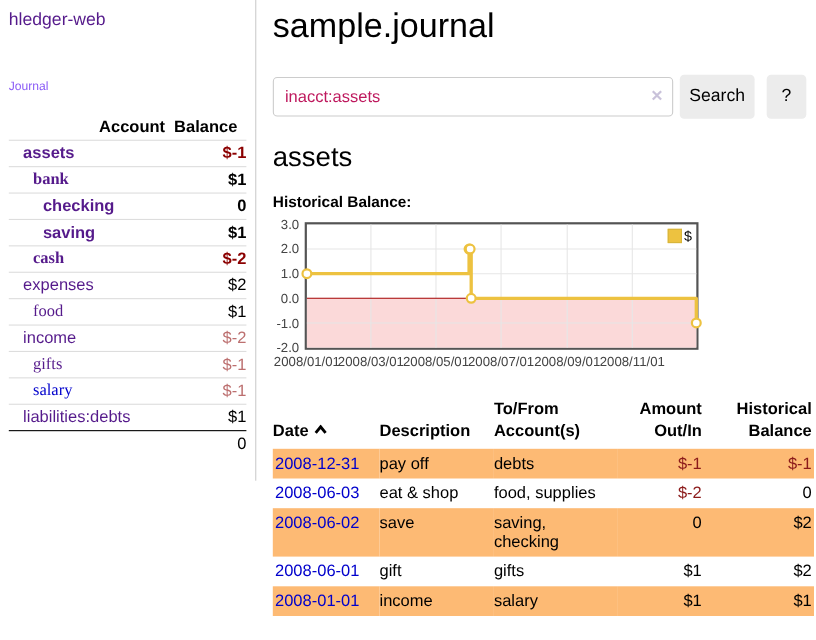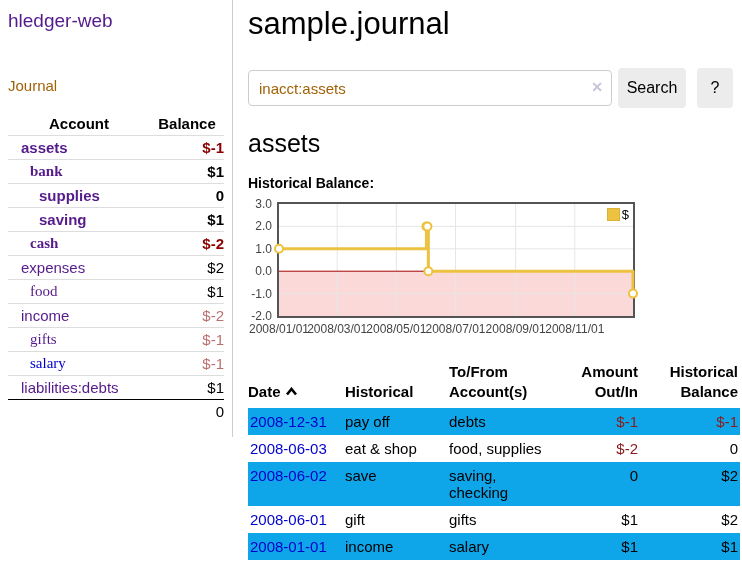--- a/index.html
+++ b/index.html
@@ -8,45 +8,45 @@
     background:#fff; color:#000;
     font-family:"Liberation Sans", sans-serif;
   }
   a { text-decoration:none; }
 
   
   .sidebar {
     position:absolute; left:0; top:0; width:233px; height:437px;
     box-sizing:border-box; border-right:1px solid #ccc; padding:10px 8px 0 8px;
   }
-  .brand { color:#551a8b; font-size:19px; display:inline-block; }
-  .nav-journal { display:inline-block; margin-top:45px; color:#a16207; font-size:15px; }
+  .brand { color:#551a8b; font-size:16px; display:inline-block; }
+  .nav-journal { display:inline-block; margin-top:45px; color:#8b5cf6; font-size:11px; }
   .acct-table { width:100%; border-collapse:collapse; margin-top:17px; font-size:15px; }
-  .acct-table th { text-align:center; font-weight:bold; padding:3px 0; line-height:17px; }
+  .acct-table th { text-align:right; font-weight:bold; padding:3px 0; line-height:17px; }
   .acct-table th.bal-h { text-align:center; }
   .acct-table td { padding:3px 0; line-height:17px; border-top:1px solid #ddd; }
   .acct-table td.bal { text-align:right; }
   .acct-table tr.total td { border-top:1px solid #000; text-align:right; }
   a.acct { color:#551a8b; }
   a.acct.blue { color:#0000cc; }
   .bold { font-weight:bold; }
   .d1 { padding-left:13px !important; }
   .d2 { padding-left:22px !important;font-family:Liberation Serif, serif; }
   .d3 { padding-left:31px !important; }
   .neg-strong { color:#8b0000; }
   .neg-muted { color:#bc6f6f; }
 
   
   .main { position:absolute; left:248px; top:0; width:494px; }
   .page-title { font-size:31px; font-weight:400; margin:0; padding-top:4px; line-height:40px; }
   .search-row { margin-top:24px; height:40px; display:flex; align-items:center; }
   .search-box { position:relative; width:364px; height:36px; }
   .search-input {
     width:100%; height:36px; box-sizing:border-box; border:1px solid #ccc; border-radius:4px;
-    font-size:15px; padding:0 30px 0 10px; color:#a16207; font-family:inherit; outline:none;
+    font-size:15px; padding:0 30px 0 10px; color:#be185d; font-family:inherit; outline:none;
   }
   .clear-icon { position:absolute; right:9px; top:9px; color:#c9c2da; font-size:14px; font-weight:bold; cursor:pointer; }
   .btn {
     background:#ececec; border:none; border-radius:4px; height:40px; cursor:pointer;
     font-size:16px; color:#000; font-family:inherit;
   }
   .search-btn { width:68px; margin-left:6px; }
   .help-btn { width:36px; margin-left:11px; }
   .account-heading { font-size:25px; font-weight:400; margin:20px 0 0; line-height:30px; }
   .chart-label { font-weight:bold; font-size:14px; margin-top:16px; line-height:18px; }
@@ -63,21 +63,21 @@
   .legend { position:absolute; right:4px; top:3px; display:flex; align-items:center; font-size:13px; }
   .legend-swatch { width:13px; height:13px; background:#edc240; border:1px solid #d8b53a; box-sizing:border-box; margin-right:2px; }
 
   
   .reg-table { border-collapse:collapse; margin-top:22px; width:492px; table-layout:fixed; font-size:15px; }
   .reg-table th { font-weight:bold; text-align:left; vertical-align:bottom; padding:0 8px 6px 0; line-height:20px; }
   .reg-table th.num { text-align:right; padding-right:2px; }
   .reg-table td { padding:5px 8px 5px 0; vertical-align:top; line-height:17px; }
   .reg-table td.num { text-align:right; padding-right:2px; }
   .reg-table td.first { padding-left:2px; }
-  .reg-table tr.alt { background:#0ea5e9; }
+  .reg-table tr.alt { background:#fdba74; }
   a.date-link { color:#0000cc; }
   .neg { color:#8b1a1a; }
   .sort-icon { display:inline-block; vertical-align:1px; margin-left:4px; }
 </style>
 </head>
 <body>
 
 <div class="sidebar">
   <a href="#" class="brand">hledger-web</a><br>
   <a href="#" class="nav-journal">Journal</a>
@@ -90,21 +90,21 @@
     </tr>
     <tr>
       <td class="d1"><a href="#" class="acct bold">assets</a></td>
       <td class="bal bold neg-strong">$-1</td>
     </tr>
     <tr>
       <td class="d2"><a href="#" class="acct bold">bank</a></td>
       <td class="bal bold">$1</td>
     </tr>
     <tr>
-      <td class="d3"><a href="#" class="acct bold">supplies</a></td>
+      <td class="d3"><a href="#" class="acct bold">checking</a></td>
       <td class="bal bold">0</td>
     </tr>
     <tr>
       <td class="d3"><a href="#" class="acct bold">saving</a></td>
       <td class="bal bold">$1</td>
     </tr>
     <tr>
       <td class="d2"><a href="#" class="acct bold">cash</a></td>
       <td class="bal bold neg-strong">$-2</td>
     </tr>
@@ -202,21 +202,21 @@
         <col style="width:79px">
         <col style="width:100px">
       </colgroup>
     <tbody>
         <tr>
       <th class="first">
         <span>Date</span><span class="sort-icon"><svg width="13" height="9">
                 <polyline points="2,7.5 6.5,2 11,7.5" stroke="#000" stroke-width="2.6" fill="none"></polyline>
               </svg></span>
       </th>
-      <th>Historical</th>
+      <th>Description</th>
       <th>To/From Account(s)</th>
       <th class="num">Amount Out/In</th>
       <th class="num">Historical Balance</th>
     </tr>
     <tr class="alt">
       <td class="first"><a href="#" class="date-link">2008-12-31</a></td>
       <td>pay off</td>
       <td>debts</td>
       <td class="num neg">$-1</td>
       <td class="num neg">$-1</td>

